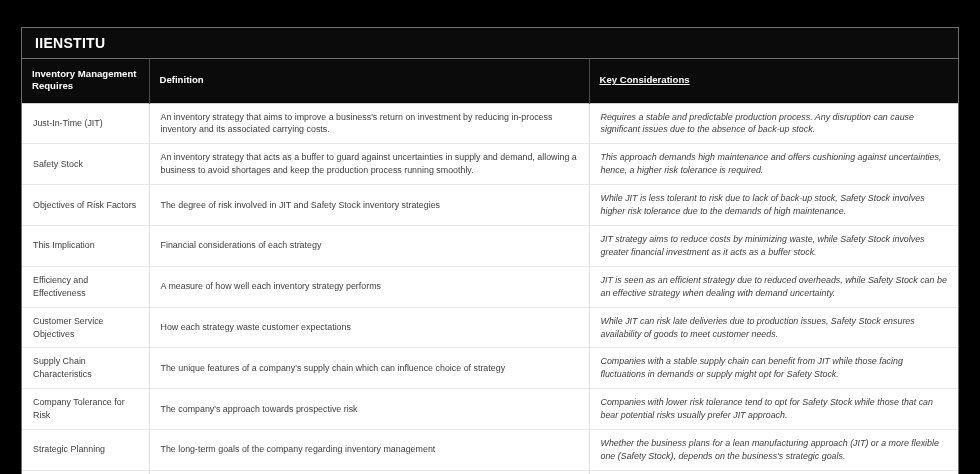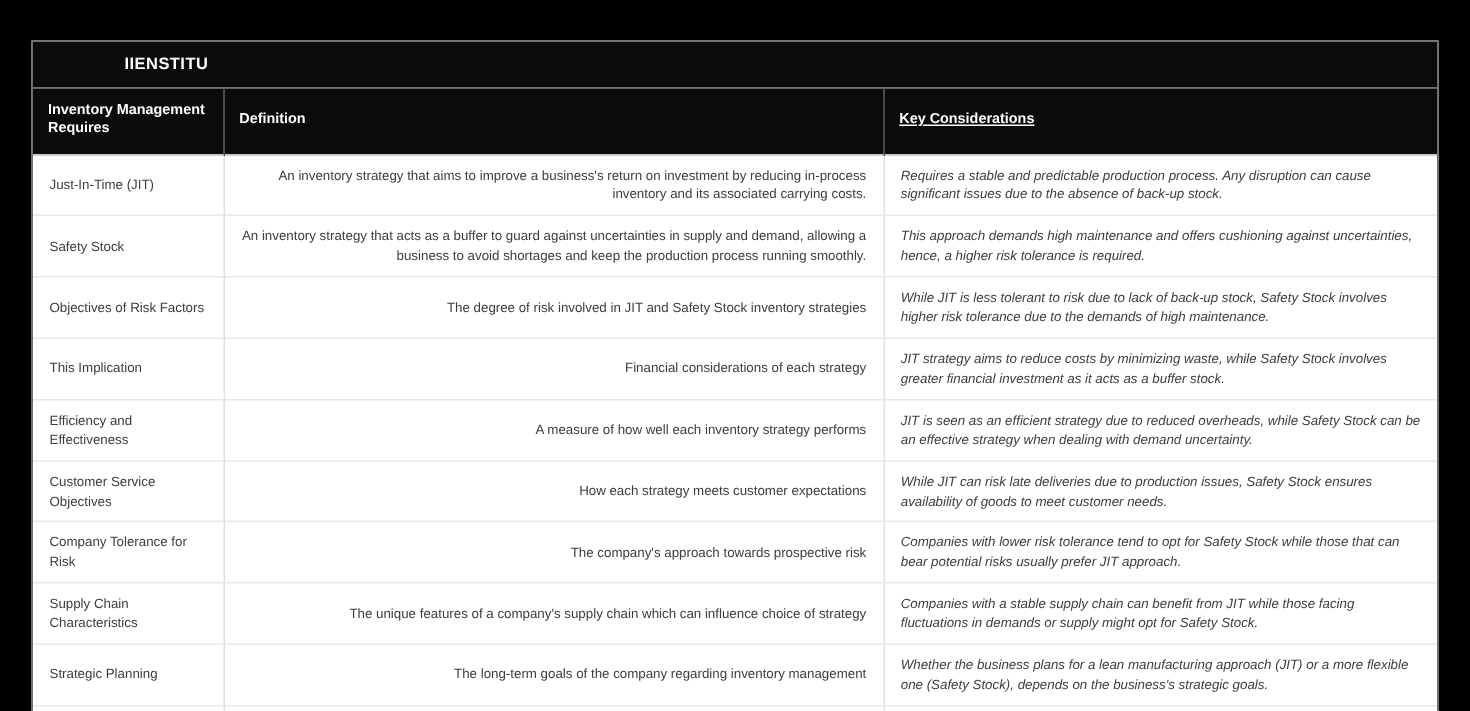--- a/index.html
+++ b/index.html
@@ -31,24 +31,23 @@
   .brandbar {
     background: #0b0b0b;
     height: 31px;
     display: flex;
     align-items: center;
     padding: 0 13px;
     border-bottom: 1px solid #6e6e6e;
   }
   .brandbar .brand {
     color: #ffffff;
-    font-size: 11px;
+    font-size: 14px;
     font-weight: bold;
     letter-spacing: 0.3px;
-    margin-left: 48px;
   }
   table.cmp {
     width: 100%;
     border-collapse: collapse;
     table-layout: fixed;
     background: #ffffff;
   }
   table.cmp col.c1 { width: 127px; }
   table.cmp col.c2 { width: 440px; }
   table.cmp col.c3 { width: 369px; }
@@ -71,21 +70,21 @@
     line-height: 1.45;
     vertical-align: middle;
     padding: 7px 11px;
     border-top: 1px solid #e8e8e8;
     border-right: 1px solid #e0e0e0;
     background: #ffffff;
   }
   table.cmp tbody td:last-child { border-right: none; }
   table.cmp tbody tr:first-child td { border-top: 1px solid #cfcfcf; }
   td.approach { color: #3d3d3d; }
-  td.definition { color: #555555; text-align: right; }
+  td.definition { color: #555555; }
   td.consideration { color: #555555; font-style: italic; }
 </style>
 </head>
 <body>
 
 <div class="page">
   <div class="card">
 
     <div class="brandbar">
       <span class="brand">IIENSTITU</span>
@@ -125,32 +124,32 @@
           <td class="definition">Financial considerations of each strategy</td>
           <td class="consideration">JIT strategy aims to reduce costs by minimizing waste, while Safety Stock involves greater financial investment as it acts as a buffer stock.</td>
         </tr>
         <tr>
           <td class="approach">Efficiency and Effectiveness</td>
           <td class="definition">A measure of how well each inventory strategy performs</td>
           <td class="consideration">JIT is seen as an efficient strategy due to reduced overheads, while Safety Stock can be an effective strategy when dealing with demand uncertainty.</td>
         </tr>
         <tr>
           <td class="approach">Customer Service Objectives</td>
-          <td class="definition">How each strategy meets customer expectations</td>
+          <td class="definition">How each strategy waste customer expectations</td>
           <td class="consideration">While JIT can risk late deliveries due to production issues, Safety Stock ensures availability of goods to meet customer needs.</td>
+        </tr>
+        <tr>
+          <td class="approach">Supply Chain Characteristics</td>
+          <td class="definition">The unique features of a company's supply chain which can influence choice of strategy</td>
+          <td class="consideration">Companies with a stable supply chain can benefit from JIT while those facing fluctuations in demands or supply might opt for Safety Stock.</td>
         </tr>
         <tr>
           <td class="approach">Company Tolerance for Risk</td>
           <td class="definition">The company's approach towards prospective risk</td>
           <td class="consideration">Companies with lower risk tolerance tend to opt for Safety Stock while those that can bear potential risks usually prefer JIT approach.</td>
-        </tr>
-        <tr>
-          <td class="approach">Supply Chain Characteristics</td>
-          <td class="definition">The unique features of a company's supply chain which can influence choice of strategy</td>
-          <td class="consideration">Companies with a stable supply chain can benefit from JIT while those facing fluctuations in demands or supply might opt for Safety Stock.</td>
         </tr>
         <tr>
           <td class="approach">Strategic Planning</td>
           <td class="definition">The long-term goals of the company regarding inventory management</td>
           <td class="consideration">Whether the business plans for a lean manufacturing approach (JIT) or a more flexible one (Safety Stock), depends on the business's strategic goals.</td>
         </tr>
         <tr>
           <td class="approach">Practical Implications</td>
           <td class="definition">The real-life uses and applications of each strategy</td>
           <td class="consideration">Companies need to gauge their supply-demand patterns, risk tolerance, financial constraints before implementing either JIT or Safety Stock approach.</td>

